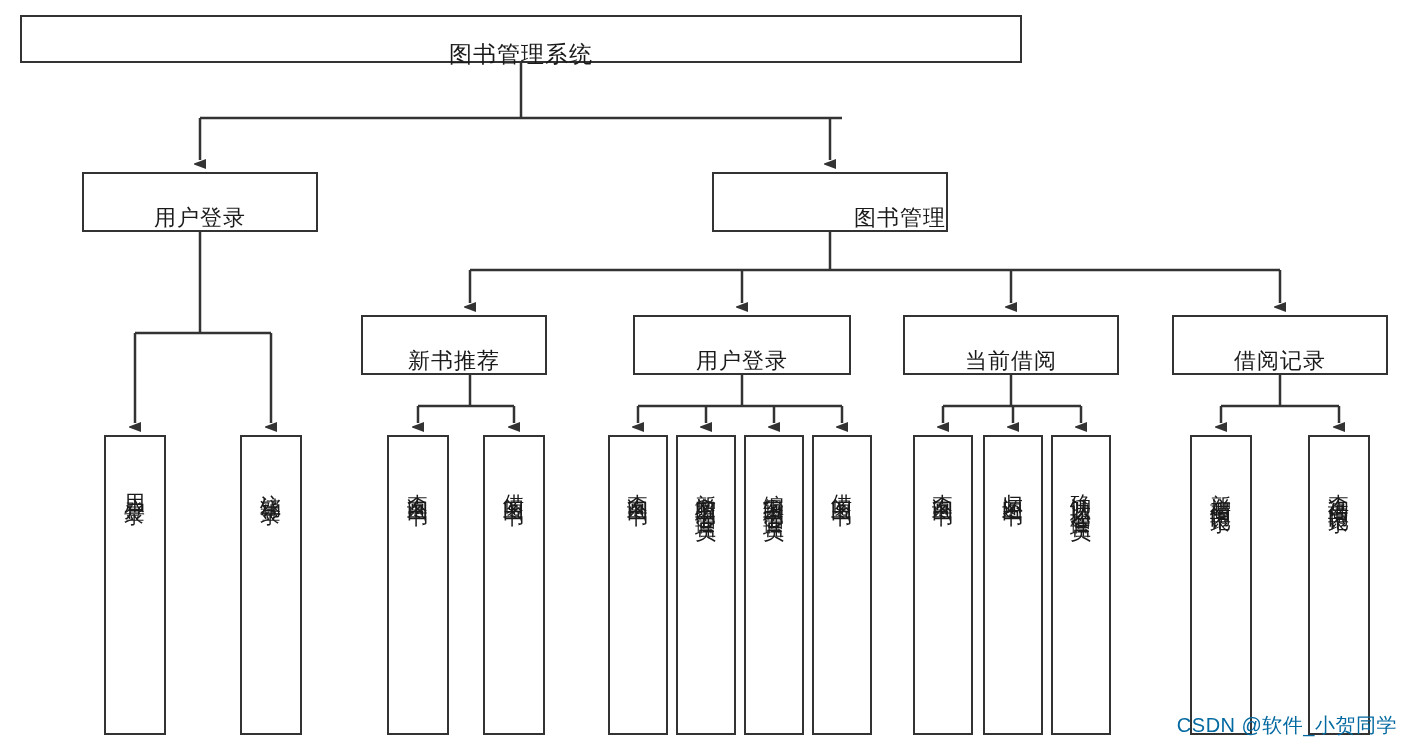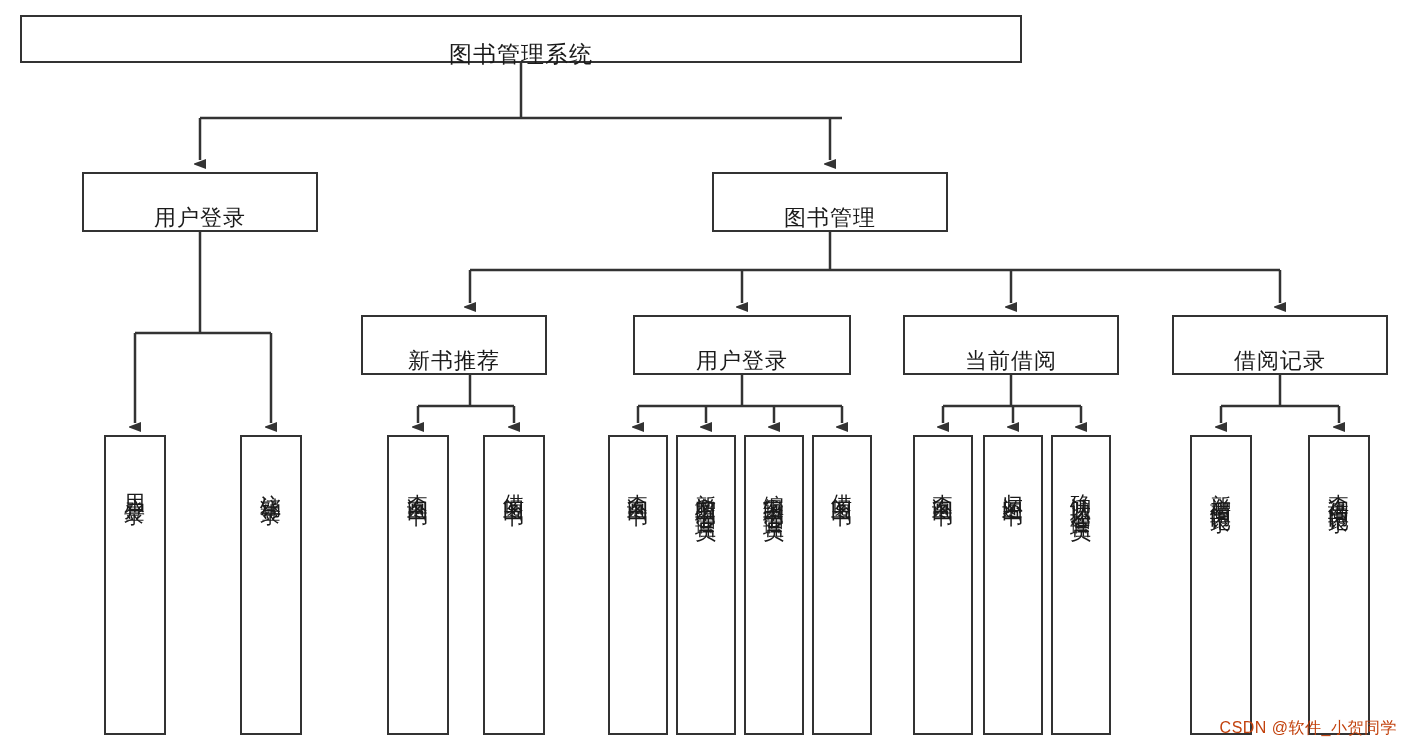--- a/index.html
+++ b/index.html
@@ -62,22 +62,22 @@
     line-height: 1;
     max-height: 292px;
   }
   .v-node.tall .lbl {
     max-height: 286px;
   }
   #watermark {
     position: absolute;
     right: 8px;
     bottom: 8px;
-    font-size: 16px;
-    color: #c2410c;
+    font-size: 20px;
+    color: #0369a1;
     letter-spacing: 0.5px;
     white-space: pre;
     user-select: none;
     margin-top: 28px;
   }
 </style>
 </head>
 <body>
 
 <div id="canvas">
@@ -133,21 +133,21 @@
     </g>
   </svg>
 
   <div class="node h-node root" style="left:20px; top:15px; width:1002px; height:48px;">
     <span class="lbl">图书管理系统</span>
   </div>
 
   <div class="node h-node" style="left:82px; top:172px; width:236px; height:60px;">
     <span class="lbl">用户登录</span>
   </div>
-  <div class="node h-node" style="left:712px; top:172px; width:236px; height:60px;">
+  <div class="node h-node" style="left:712px; top:172px; width:236px; height:60px;justify-content:flex-end;">
     <span class="lbl">图书管理</span>
   </div>
 
   <div class="node h-node" style="left:361px; top:315px; width:186px; height:60px;">
     <span class="lbl">新书推荐</span>
   </div>
   <div class="node h-node" style="left:633px; top:315px; width:218px; height:60px;">
     <span class="lbl">用户登录</span>
   </div>
   <div class="node h-node" style="left:1172px; top:315px; width:216px; height:60px;">

